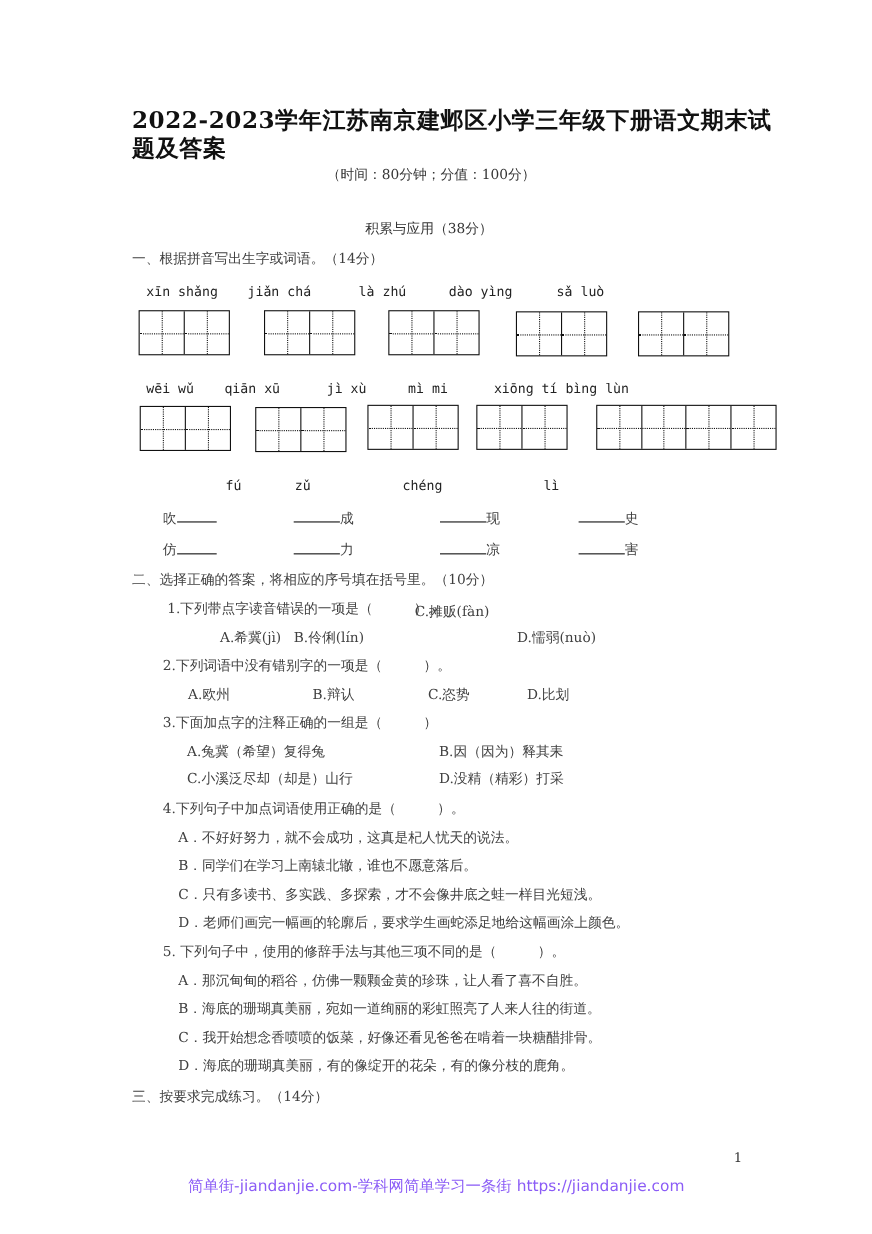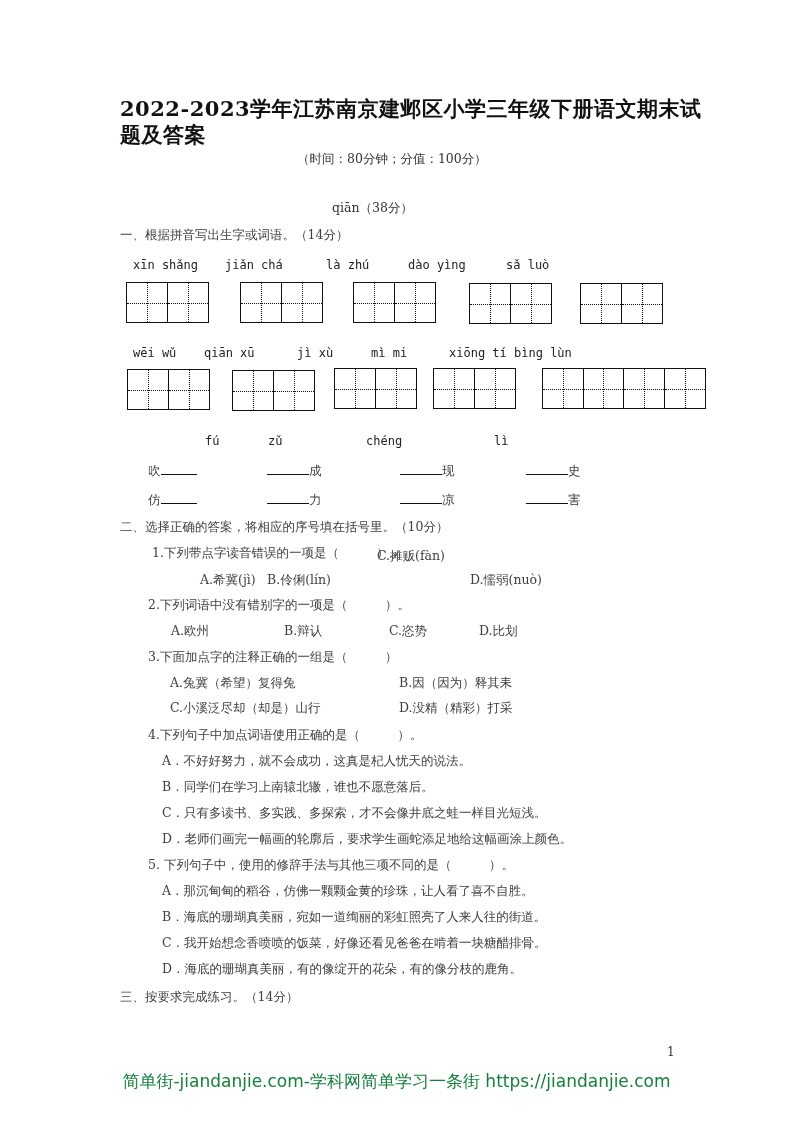--- a/index.html
+++ b/index.html
@@ -10,29 +10,29 @@
   .sub { font-size: 12.5px; color: #333; }
   .txt { font-size: 12.5px; color: #404040; }
   .py { font-size: 12px; color: #222; font-family: "DejaVu Sans Mono", "Liberation Mono", monospace; }
   .grid { position: absolute; border: 1.5px solid #111; box-sizing: border-box; height: 41px; display: flex; }
   .cell { position: relative; width: 41px; height: 100%; box-sizing: border-box; border-right: 1.5px solid #111; }
   .cell:last-child { border-right: none; }
   .cell::before { content: ""; position: absolute; left: 50%; top: 0; bottom: 0; border-left: 1.5px dotted #111; }
   .cell::after { content: ""; position: absolute; top: 50%; left: 0; right: 0; border-top: 1.5px dotted #111; }
   .blank { display: inline-block; width: 36px; border-bottom: 1px solid #111; height: 12px; vertical-align: baseline; }
   .pageno { font-size: 12px; color: #333; }
-  .footer { font-family: "DejaVu Sans", "Liberation Sans", sans-serif; font-size: 17px; color: #15803d; }
+  .footer { font-family: "DejaVu Sans", "Liberation Sans", sans-serif; font-size: 14px; color: #8b5cf6; }
 </style>
 </head>
 <body>
 
 <div class="abs title" style="top:95px;">2022-2023学年江苏南京建邺区小学三年级下册语文期末试</div>
 <div class="abs title" style="top:121px;">题及答案</div>
 <div class="abs sub" style="top:151px; left:297px;">（时间：80分钟；分值：100分）</div>
-<div class="abs sub" style="top:200px; left:332px;">qiān（38分）</div>
+<div class="abs sub" style="top:200px; left:332px;">积累与应用（38分）</div>
 
 <div class="abs txt" style="top:227px; left:120px;">一、根据拼音写出生字或词语。（14分）</div>
 
 <div class="abs py" style="top:258px; left:133px;">xīn shǎng</div>
 <div class="abs py" style="top:258px; left:225px;">jiǎn chá</div>
 <div class="abs py" style="top:258px; left:326px;">là zhú</div>
 <div class="abs py" style="top:258px; left:408px;">dào yìng</div>
 <div class="abs py" style="top:258px; left:506px;">sǎ luò</div>
 
 <div class="grid" style="left:126px; top:282px; width:83px;">

